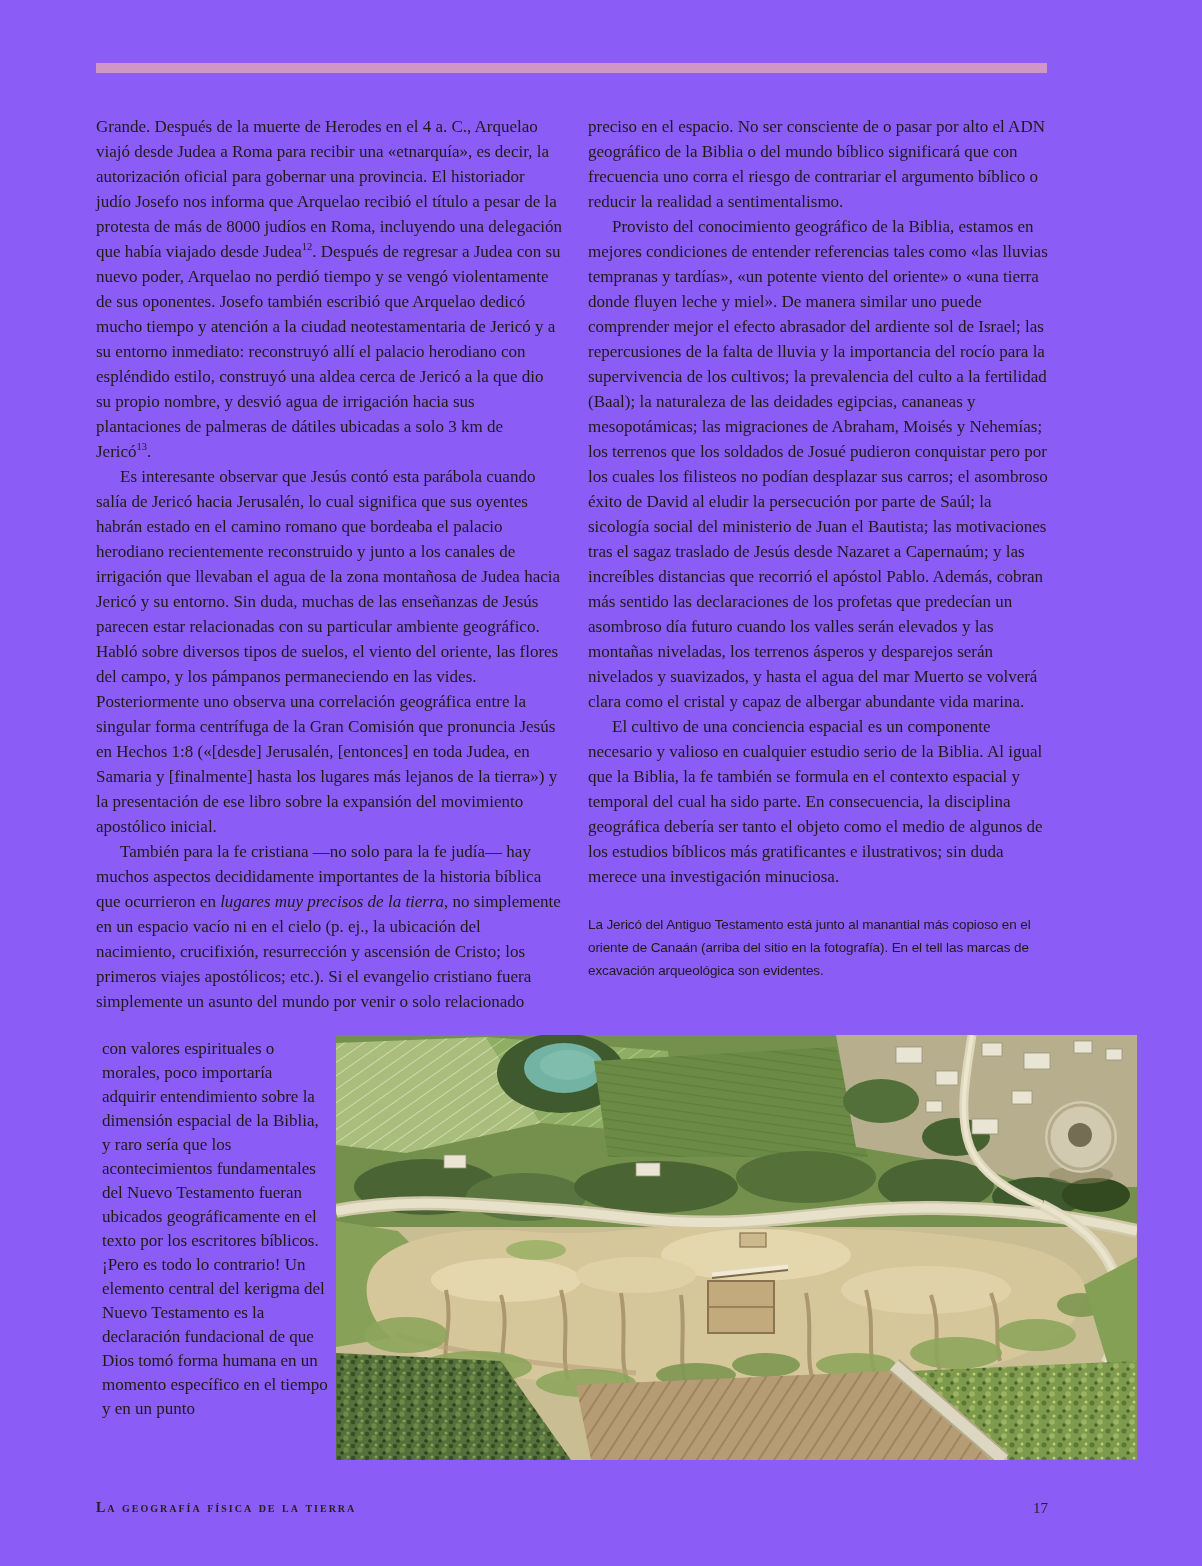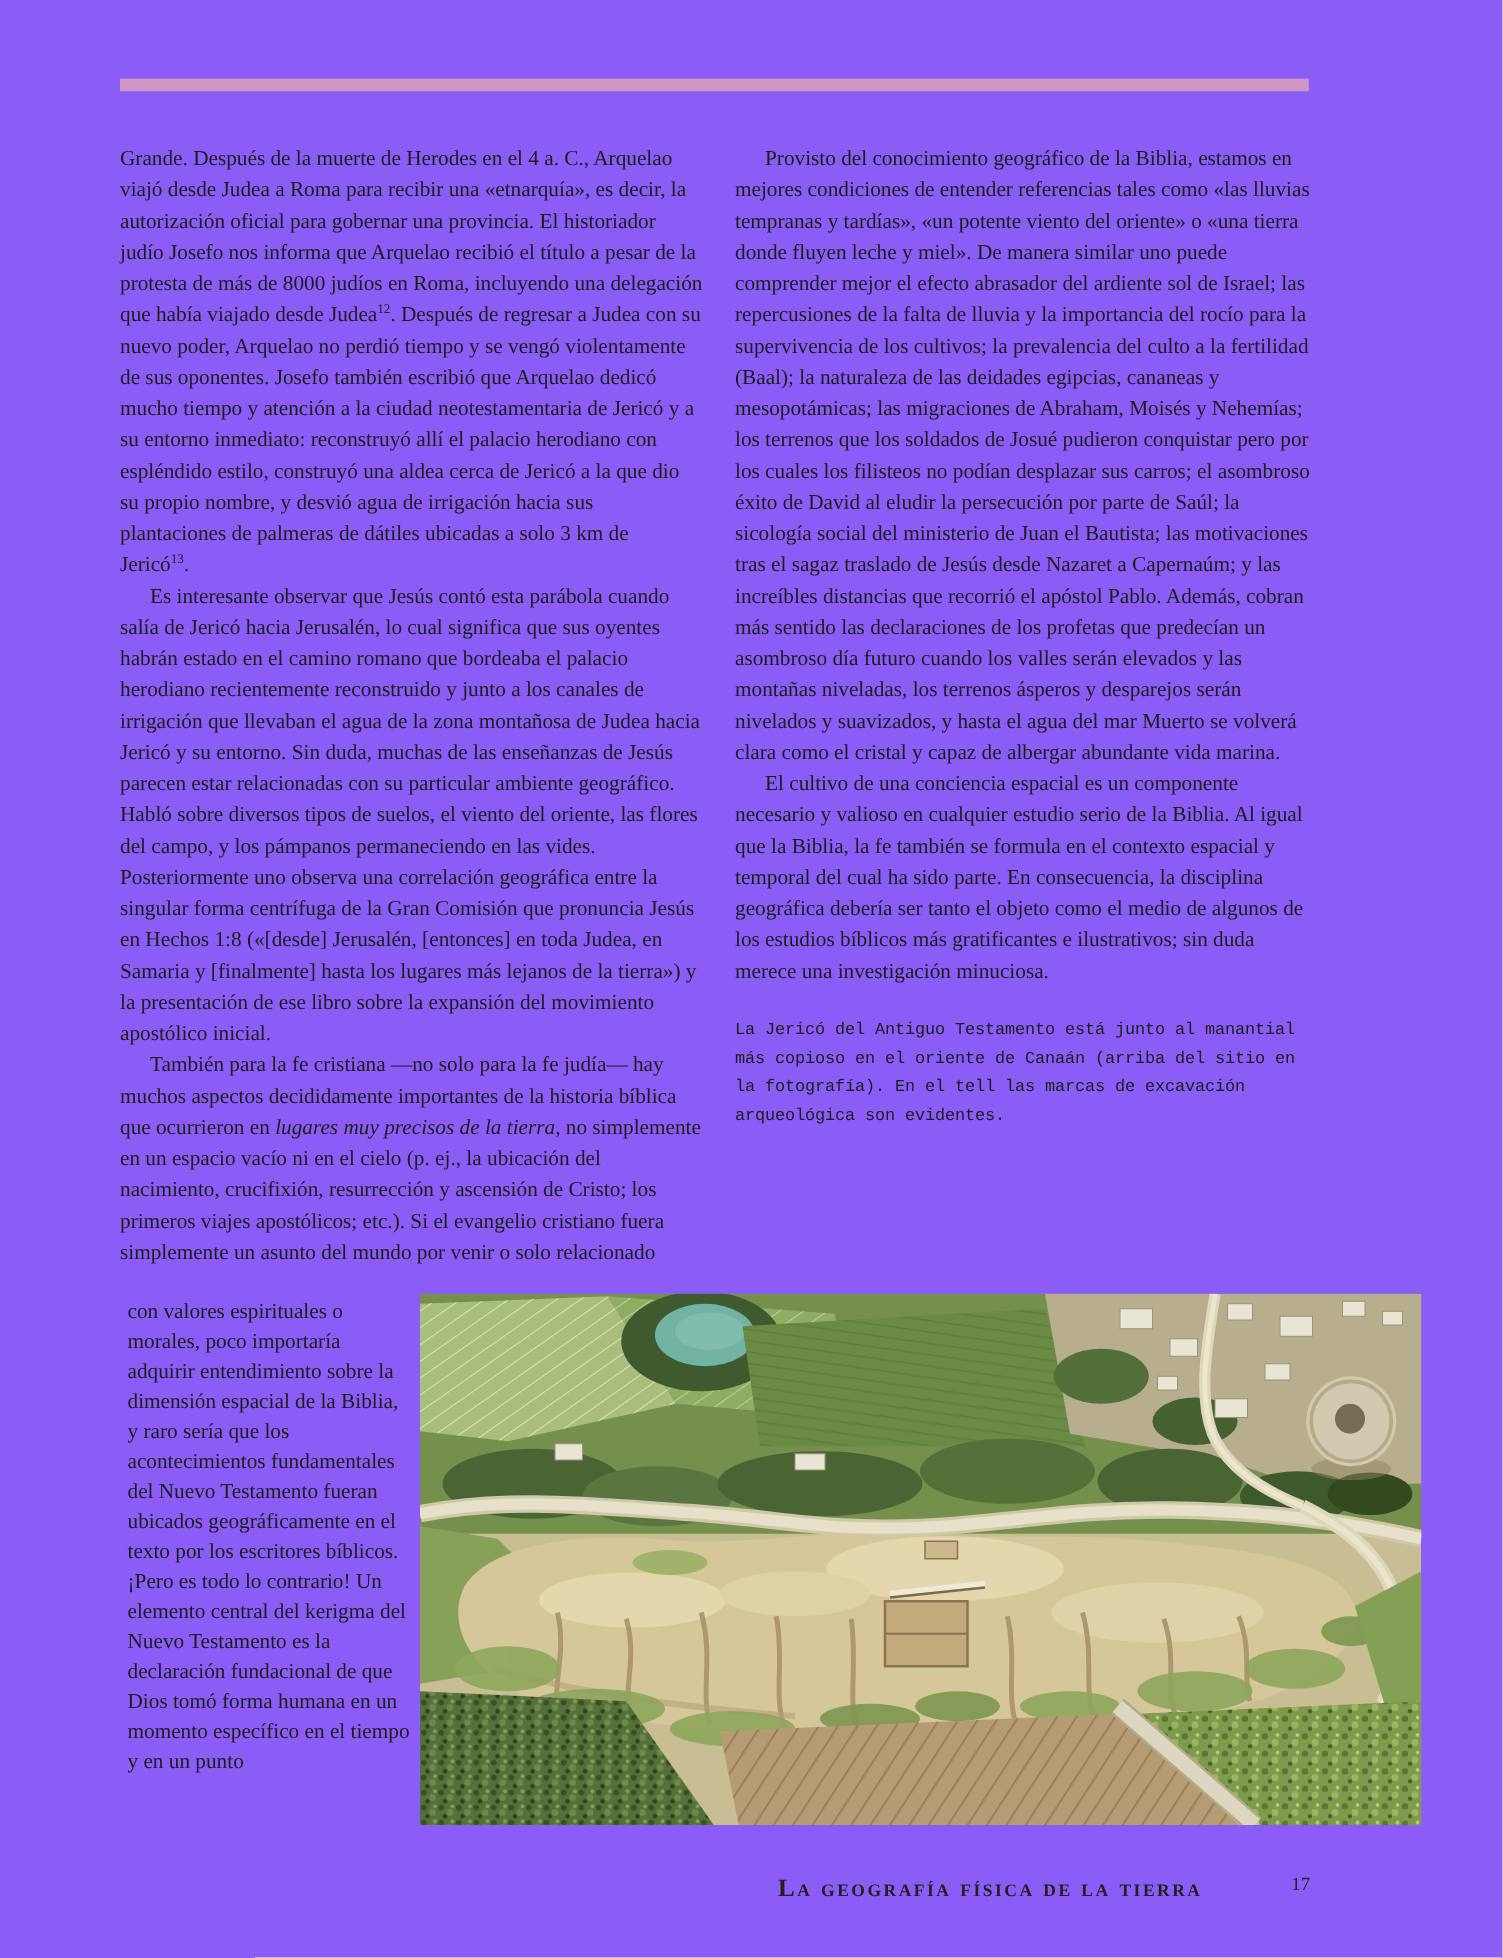--- a/index.html
+++ b/index.html
@@ -15,37 +15,37 @@
     position:absolute;left:96px;top:63px;width:951px;height:10px;
   }
   .col{position:absolute;font-size:17px;line-height:25px;text-align:left;}
   .col p{margin:0;padding:0;}
   .col p.indent{text-indent:24px;}
   .left-a{left:96px;top:114px;width:466px;}
   .left-b{left:102px;top:1037px;width:226px;line-height:24px;}
   .right-col{left:588px;top:114px;width:462px;}
   sup.fnref{font-size:10.5px;vertical-align:super;line-height:0;}
   .caption{
-    font-family:Liberation Mono, monospace;
+    font-family:Liberation Sans, sans-serif;
     font-size:13.5px;line-height:23px;
     margin-top:24px !important;
     letter-spacing:-0.1px;
     width:454px;
   }
   .photo{
     position:absolute;left:336px;top:1035px;width:801px;height:425px;
     margin:0;padding:0;
   }
   .photo svg{display:block;}
   .footer-title{
     position:absolute;left:96px;top:1500px;width:866px;
-    text-align:right;
+    text-align:left;
     font-variant:small-caps;
     font-weight:600;
-    font-size:20px;
+    font-size:14px;
     letter-spacing:2px;
     color:#231f1c;
   }
   .folio{
     position:absolute;left:1016px;top:1500px;width:32px;
     text-align:right;font-size:15px;color:#231f1c;
   }
   .ital{font-style:italic;text-align:right;}
 </style>
 </head>
@@ -59,20 +59,21 @@
     <p><span>Grande. Después de la muerte de Herodes en el 4 a. C., Arquelao viajó desde Judea a Roma para recibir una «etnarquía», es decir, la autorización oficial para gobernar una provincia. El historiador judío Josefo nos informa que Arquelao recibió el título a pesar de la protesta de más de 8000 judíos en Roma, incluyendo una delegación que había viajado desde Judea</span><sup class="fnref">12</sup><span>. Después de regresar a Judea con su nuevo poder, Arquelao no perdió tiempo y se vengó violentamente de sus oponentes. Josefo también escribió que Arquelao dedicó mucho tiempo y atención a la ciudad neotestamentaria de Jericó y a su entorno inmediato: reconstruyó allí el palacio herodiano con espléndido estilo, construyó una aldea cerca de Jericó a la que dio su propio nombre, y desvió agua de irrigación hacia sus plantaciones de palmeras de dátiles ubicadas a solo 3 km de Jericó</span><sup class="fnref">13</sup><span>.</span></p>
     <p class="indent">Es interesante observar que Jesús contó esta parábola cuando salía de Jericó hacia Jerusalén, lo cual significa que sus oyentes habrán estado en el camino romano que bordeaba el palacio herodiano recientemente reconstruido y junto a los canales de irrigación que llevaban el agua de la zona montañosa de Judea hacia Jericó y su entorno. Sin duda, muchas de las enseñanzas de Jesús parecen estar relacionadas con su particular ambiente geográfico. Habló sobre diversos tipos de suelos, el viento del oriente, las flores del campo, y los pámpanos permaneciendo en las vides. Posteriormente uno observa una correlación geográfica entre la singular forma centrífuga de la Gran Comisión que pronuncia Jesús en Hechos 1:8 («[desde] Jerusalén, [entonces] en toda Judea, en Samaria y [finalmente] hasta los lugares más lejanos de la tierra») y la presentación de ese libro sobre la expansión del movimiento apostólico inicial.</p>
     <p class="indent"><span>También para la fe cristiana —no solo para la fe judía— hay muchos aspectos decididamente importantes de la historia bíblica que ocurrieron en </span><span class="ital">lugares muy precisos de la tierra</span><span>, no simplemente en un espacio vacío ni en el cielo (p. ej., la ubicación del nacimiento, crucifixión, resurrección y ascensión de Cristo; los primeros viajes apostólicos; etc.). Si el evangelio cristiano fuera simplemente un asunto del mundo por venir o solo relacionado</span></p>
   </div>
 
   <div class="col left-b">
     <p>con valores espirituales o morales, poco importaría adquirir entendimiento sobre la dimensión espacial de la Biblia, y raro sería que los acontecimientos fundamentales del Nuevo Testamento fueran ubicados geográficamente en el texto por los escritores bíblicos. ¡Pero es todo lo contrario! Un elemento central del kerigma del Nuevo Testamento es la declaración fundacional de que Dios tomó forma humana en un momento específico en el tiempo y en un punto</p>
   </div>
 
   <div class="col right-col">
+    <p>preciso en el espacio. No ser consciente de o pasar por alto el ADN geográfico de la Biblia o del mundo bíblico significará que con frecuencia uno corra el riesgo de contrariar el argumento bíblico o reducir la realidad a sentimentalismo.</p>
     <p class="indent">Provisto del conocimiento geográfico de la Biblia, estamos en mejores condiciones de entender referencias tales como «las lluvias tempranas y tardías», «un potente viento del oriente» o «una tierra donde fluyen leche y miel». De manera similar uno puede comprender mejor el efecto abrasador del ardiente sol de Israel; las repercusiones de la falta de lluvia y la importancia del rocío para la supervivencia de los cultivos; la prevalencia del culto a la fertilidad (Baal); la naturaleza de las deidades egipcias, cananeas y mesopotámicas; las migraciones de Abraham, Moisés y Nehemías; los terrenos que los soldados de Josué pudieron conquistar pero por los cuales los filisteos no podían desplazar sus carros; el asombroso éxito de David al eludir la persecución por parte de Saúl; la sicología social del ministerio de Juan el Bautista; las motivaciones tras el sagaz traslado de Jesús desde Nazaret a Capernaúm; y las increíbles distancias que recorrió el apóstol Pablo. Además, cobran más sentido las declaraciones de los profetas que predecían un asombroso día futuro cuando los valles serán elevados y las montañas niveladas, los terrenos ásperos y desparejos serán nivelados y suavizados, y hasta el agua del mar Muerto se volverá clara como el cristal y capaz de albergar abundante vida marina.</p>
     <p class="indent">El cultivo de una conciencia espacial es un componente necesario y valioso en cualquier estudio serio de la Biblia. Al igual que la Biblia, la fe también se formula en el contexto espacial y temporal del cual ha sido parte. En consecuencia, la disciplina geográfica debería ser tanto el objeto como el medio de algunos de los estudios bíblicos más gratificantes e ilustrativos; sin duda merece una investigación minuciosa.</p>
     <p class="caption">La Jericó del Antiguo Testamento está junto al manantial más copioso en el oriente de Canaán (arriba del sitio en la fotografía). En el tell las marcas de excavación arqueológica son evidentes.</p>
   </div>
 
   <figure class="photo" aria-label="Vista aérea del tell de la Jericó del Antiguo Testamento, con huertos, campos cultivados, caminos y edificaciones alrededor del montículo excavado.">
     <svg width="801" height="425" viewBox="0 0 801 425" xmlns="http://www.w3.org/2000/svg">
       <defs>
         <pattern id="rows1" width="11" height="11" patternUnits="userSpaceOnUse" patternTransform="rotate(55)">
           <rect width="11" height="11" fill="none"></rect>

